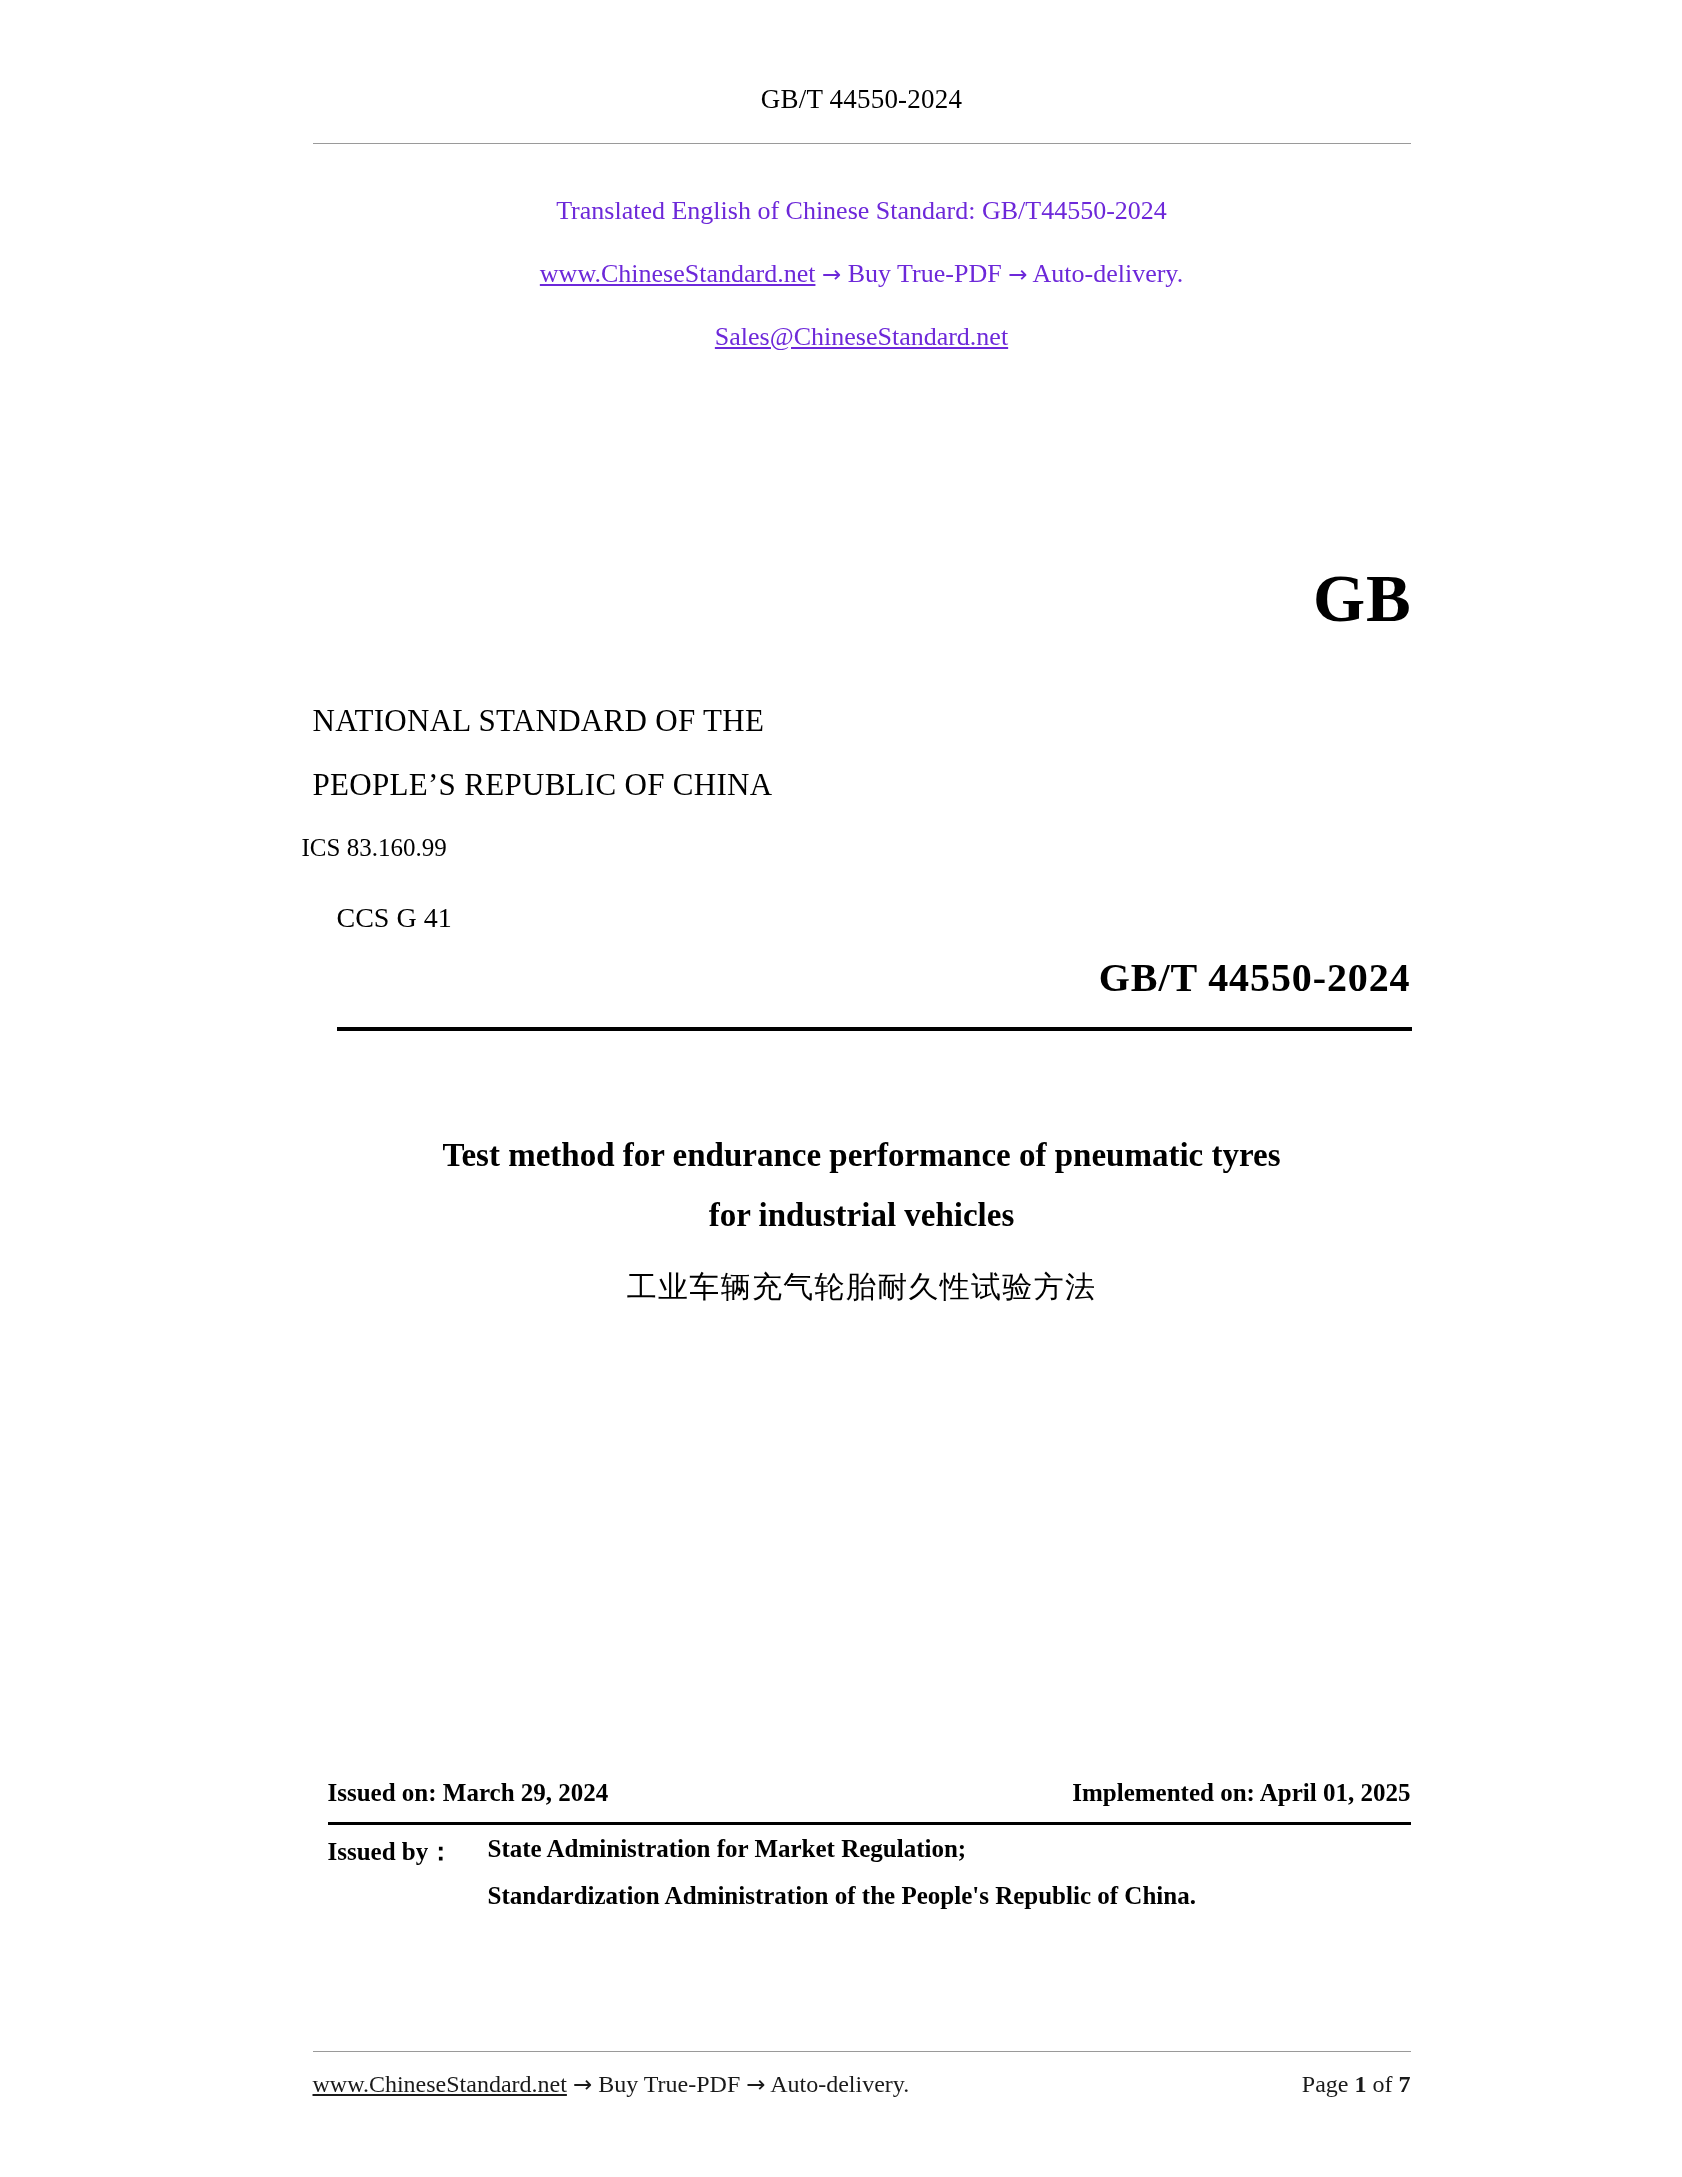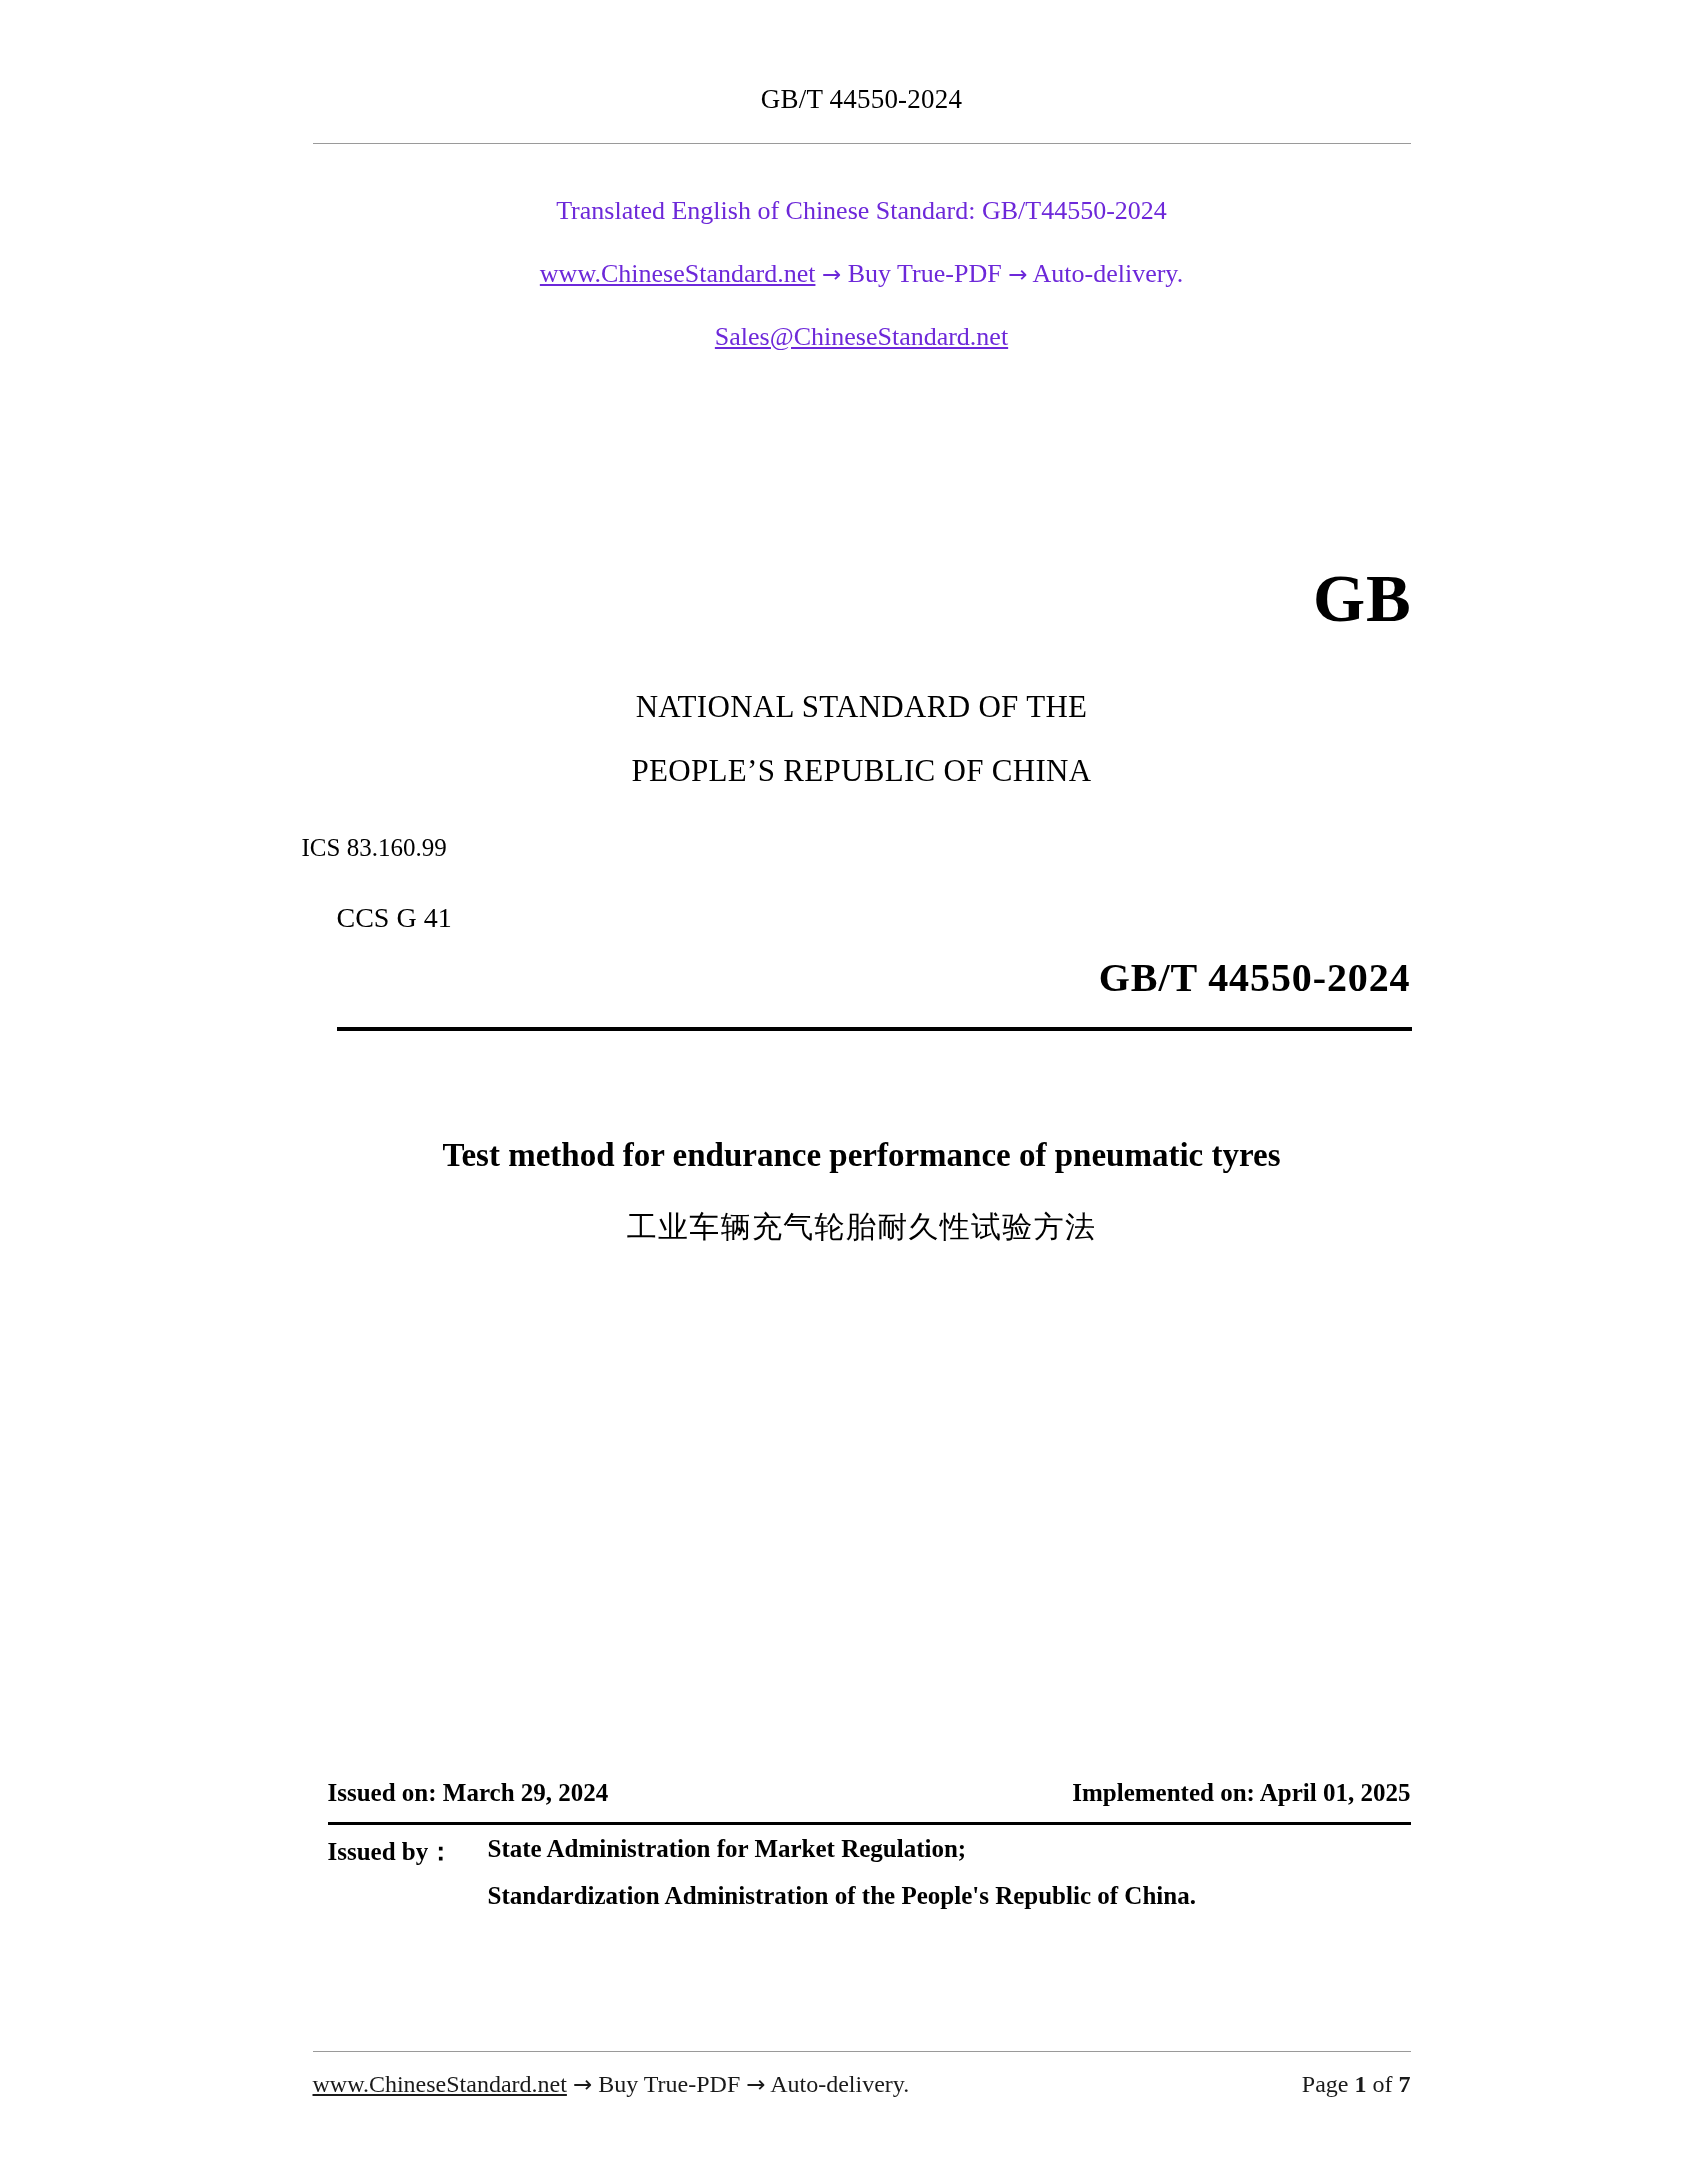--- a/index.html
+++ b/index.html
@@ -73,24 +73,23 @@
     width: 467px;
     text-align: right;
     font-size: 67px;
     font-weight: bold;
     letter-spacing: 0.9px;
   }
 
   
   .nat-block {
     position: absolute;
-    top: 674px;
-    left: 285px;
-    width: 1098px;
-    text-align: center;
+    top: 688px;
+    left: 285px;
+    width: 1098px;
   }
   .nat-line {
     font-size: 31px;
     letter-spacing: 0.3px;
     margin-bottom: 28px;
   }
 
   
   .ics {
     position: absolute;
@@ -240,20 +239,21 @@
   </div>
 
   <div class="ics">ICS 83.160.99</div>
   <div class="ccs">CCS G 41</div>
 
   <div class="std-no">GB/T  44550-2024</div>
   <div class="std-rule"></div>
 
   <div class="title-block">
     <div class="title-en">Test method for endurance performance of pneumatic tyres</div>
+    <div class="title-en">for industrial vehicles</div>
     <div class="title-cn">工业车辆充气轮胎耐久性试验方法</div>
   </div>
 
   <div class="issue-row">
     <span>Issued on: March 29, 2024</span>
     <span>Implemented on: April 01, 2025</span>
   </div>
   <div class="issue-rule"></div>
 
   <div class="issued-by">

